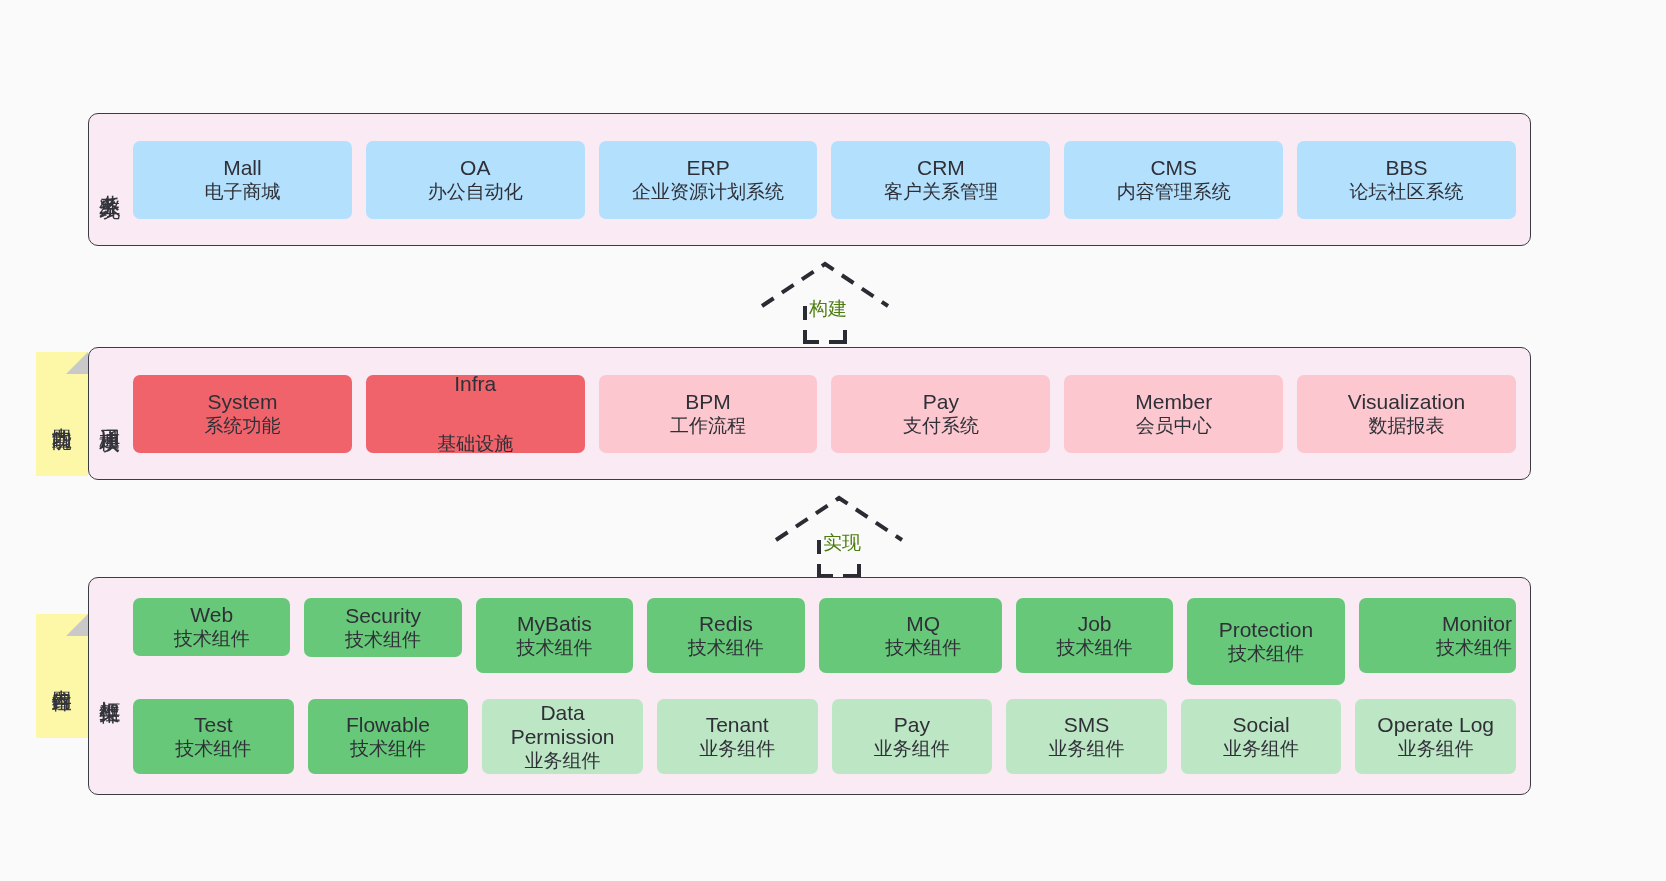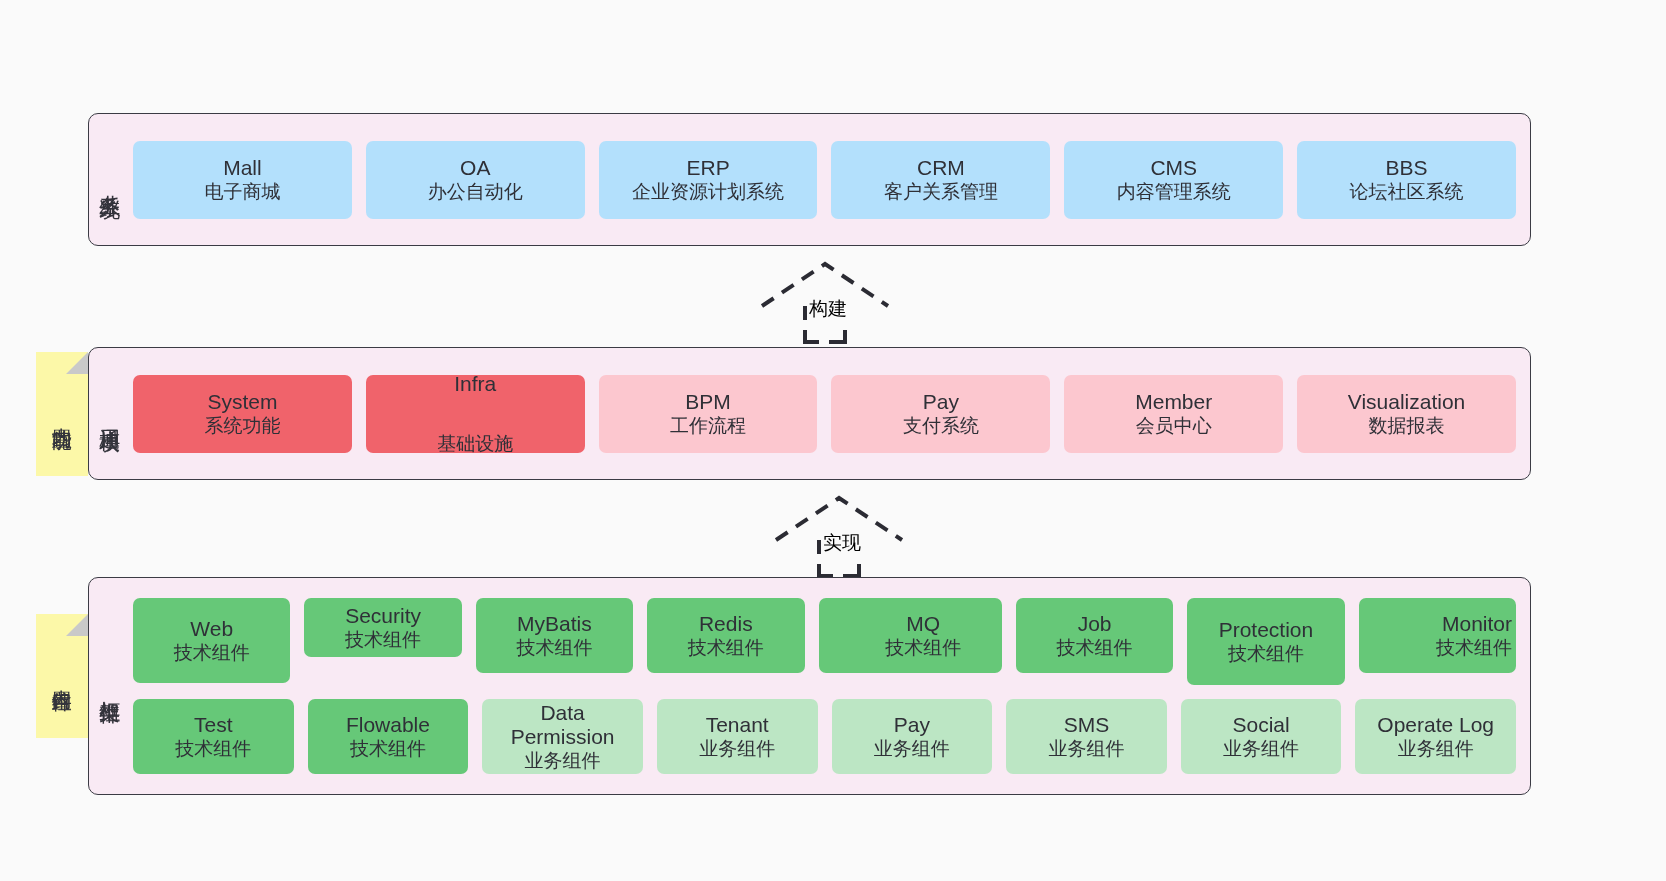--- a/index.html
+++ b/index.html
@@ -102,21 +102,21 @@
     border-color: transparent transparent #c9c9c9 transparent;
   }
   .note .note-txt { position: relative; z-index: 2; }
 
   
   .conn { position: absolute; }
   .conn svg { display: block; overflow: visible; }
   .conn-label {
     position: absolute;
     font-size: 19px;
-    color: #000000;
+    color: #4d7c0f;
     background: #fafafa;
     padding: 0 2px;
     white-space: nowrap;
   }
 </style>
 </head>
 <body>
 
 <div id="canvas">
 
@@ -206,21 +206,21 @@
   </div>
 
   <div class="note" style="left:36px; top:614px; height:124px;">
     <span class="note-txt">内置组件</span>
   </div>
   <div class="tier" style="left:88px; top:577px; width:1443px; height:218px;">
     <div class="tier-label">框架组件</div>
     <div class="tier-body">
 
       <div class="row">
-        <div class="card c-green" style="height:85px;">
+        <div class="card c-green" style="height:58px;">
           <div class="t1">Web</div>
           <div class="t2">技术组件</div>
         </div>
         <div class="card c-green" style="height:59px;">
           <div class="t1">Security</div>
           <div class="t2">技术组件</div>
         </div>
         <div class="card c-green" style="height:75px;">
           <div class="t1">MyBatis</div>
           <div class="t2">技术组件</div>

